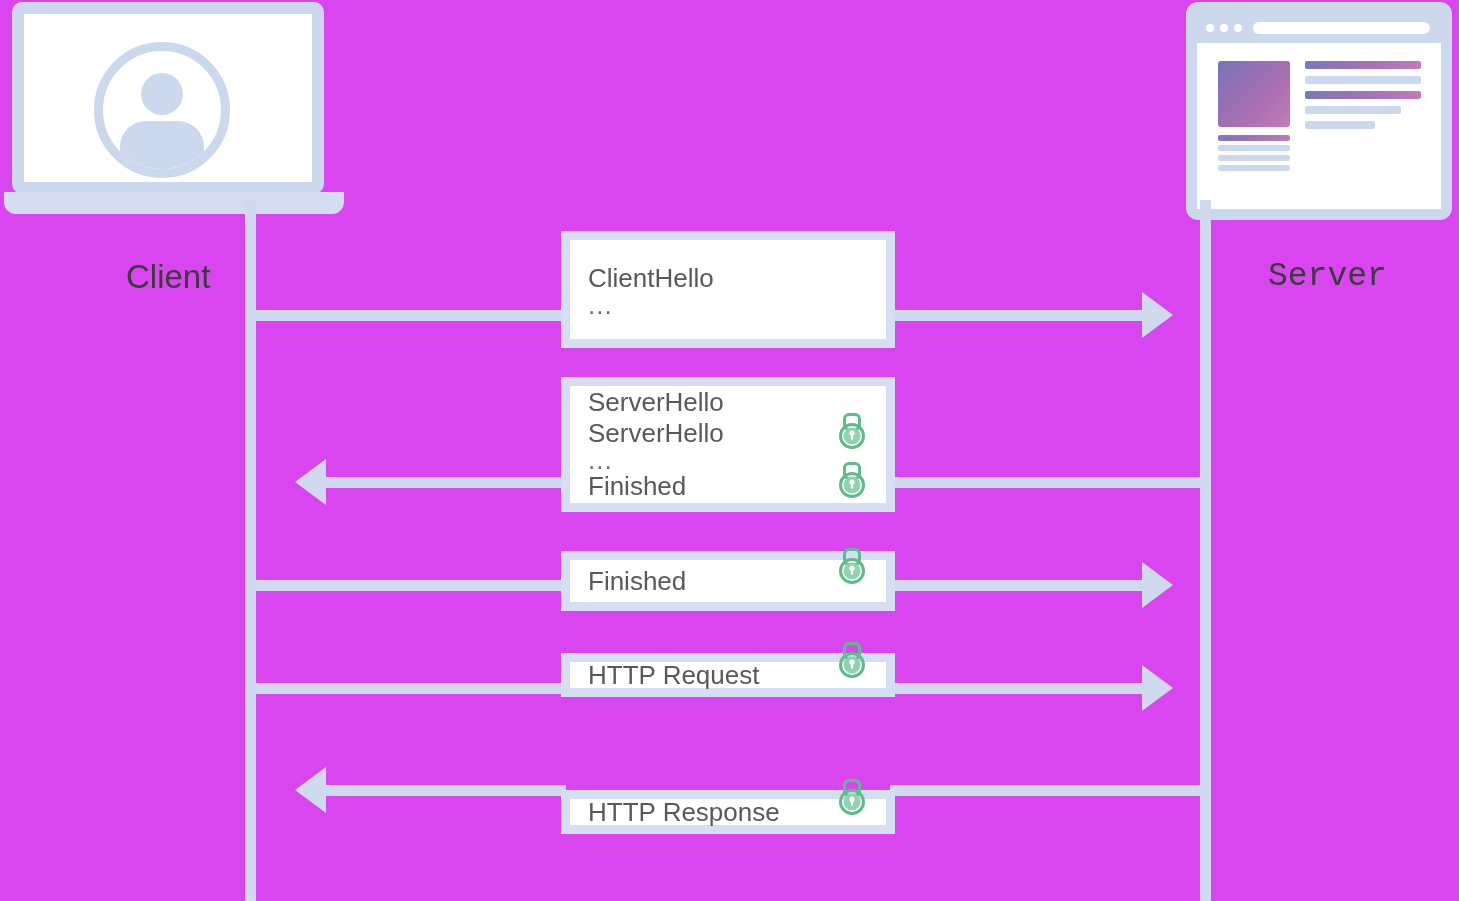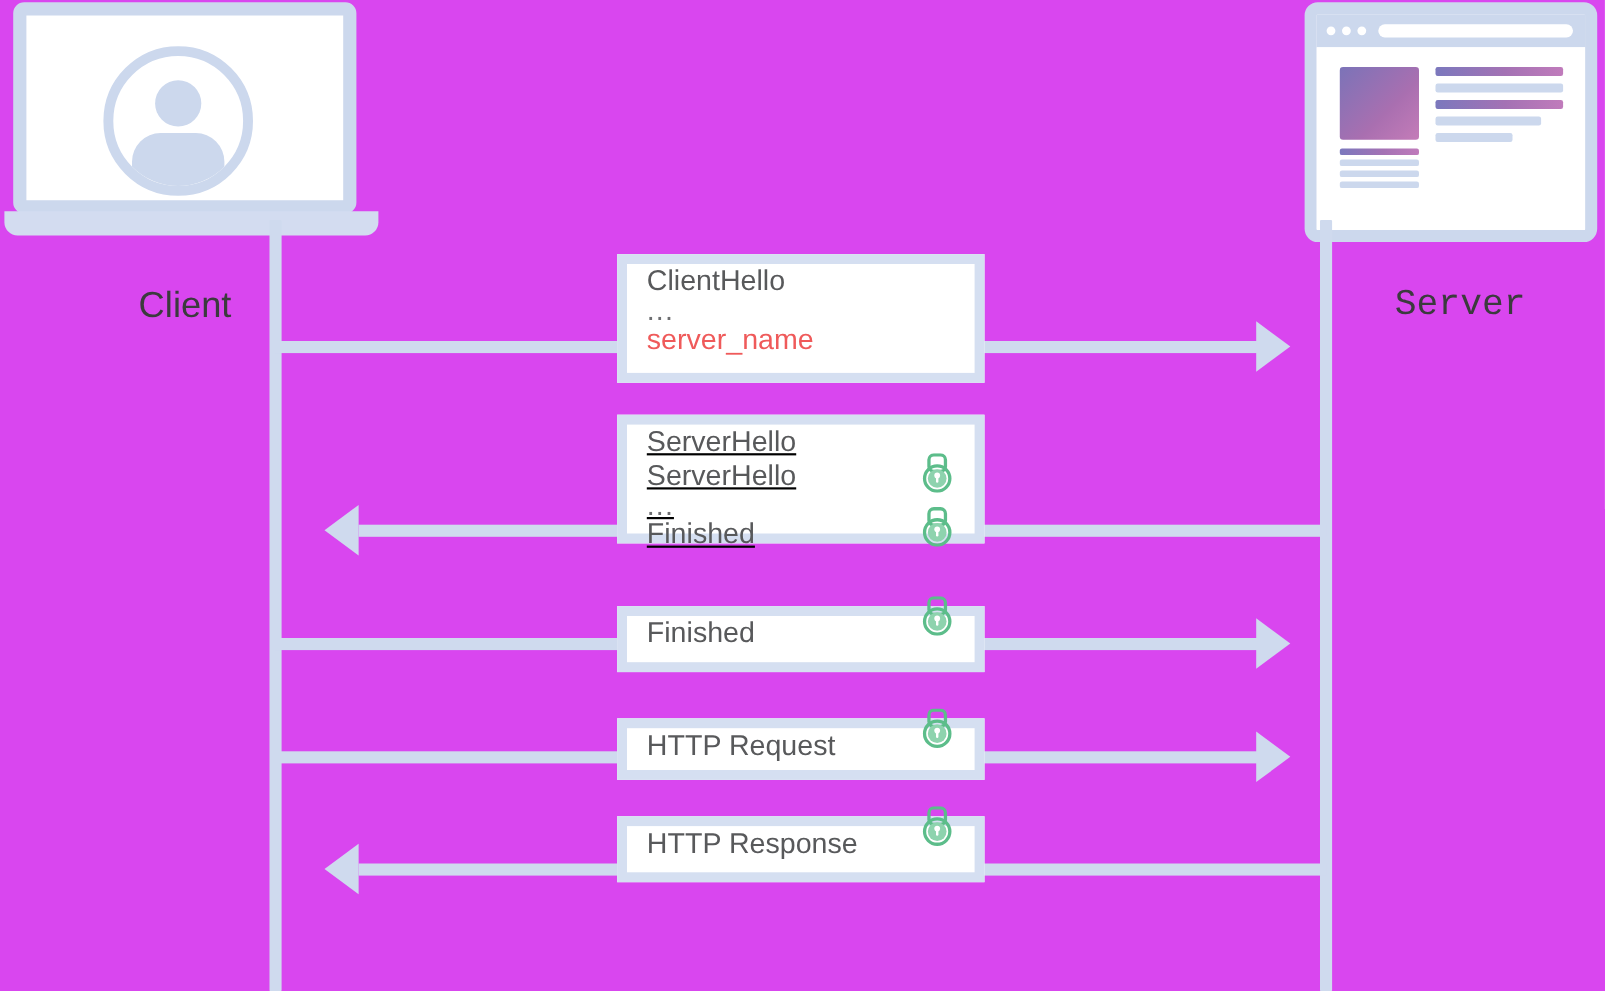--- a/index.html
+++ b/index.html
@@ -162,20 +162,21 @@
 
   
   .msg-box {
     position: absolute;
     left: 561px;
     width: 334px;
     box-sizing: border-box;
     background: #ffffff;
     border: 9px solid #d5dff1;
     display: flex;
+    align-items: center;
   }
   .msg-inner {
     position: relative;
     width: 100%;
     padding: 0 18px;
     box-sizing: border-box;
   }
   .msg-line {
     font-size: 26px;
     line-height: 31px;
@@ -268,25 +269,24 @@
   <div class="arrow-head right" style="left:1142px; top:665px;"></div>
 
   <div class="arrow-line" style="left:326px; top:785px; width:240px;"></div>
   <div class="arrow-line" style="left:890px; top:785px; width:316px;"></div>
   <div class="arrow-head left" style="left:295px; top:767px;"></div>
 
   <div class="msg-box" style="top:231px; height:117px;">
     <div class="msg-inner">
       <div class="msg-line">ClientHello</div>
       <div class="msg-line ellipsis">...</div>
-      <div class="msg-line highlight">server_name</div>
-    </div>
-  </div>
-
-  <div class="msg-box" style="top:377px; height:117px;text-decoration:underline;">
+    </div>
+  </div>
+
+  <div class="msg-box" style="top:377px; height:135px;">
     <div class="msg-inner">
       <div class="msg-line">ServerHello</div>
       <div class="msg-line">ServerHello</div>
       <div class="msg-line ellipsis">...</div>
       <div class="msg-line">Finished</div>
       <span class="lock-icon" style="right:18px; top:26px;">
         <svg viewBox="0 0 32 36" width="32" height="36" aria-hidden="true">
           <rect x="8.5" y="1.5" width="15" height="15" rx="4.5" ry="4.5" fill="none" stroke="#5cbd8a" stroke-width="3"></rect>
           <circle cx="16" cy="23" r="11.5" fill="none" stroke="#5cbd8a" stroke-width="3"></circle>
           <circle cx="16" cy="23" r="8.5" fill="#8ed3ae"></circle>
@@ -314,36 +314,36 @@
           <rect x="8.5" y="1.5" width="15" height="15" rx="4.5" ry="4.5" fill="none" stroke="#5cbd8a" stroke-width="3"></rect>
           <circle cx="16" cy="23" r="11.5" fill="none" stroke="#5cbd8a" stroke-width="3"></circle>
           <circle cx="16" cy="23" r="8.5" fill="#8ed3ae"></circle>
           <circle cx="16" cy="20.2" r="2.6" fill="#ffffff"></circle>
           <rect x="14.9" y="21.4" width="2.2" height="5.4" rx="1.1" fill="#ffffff"></rect>
         </svg>
       </span>
     </div>
   </div>
 
-  <div class="msg-box" style="top:653px; height:56px;">
+  <div class="msg-box" style="top:653px; height:44px;">
     <div class="msg-inner">
       <div class="msg-line">HTTP Request</div>
       <span class="lock-icon" style="right:18px; top:-18px;">
         <svg viewBox="0 0 32 36" width="32" height="36" aria-hidden="true">
           <rect x="8.5" y="1.5" width="15" height="15" rx="4.5" ry="4.5" fill="none" stroke="#5cbd8a" stroke-width="3"></rect>
           <circle cx="16" cy="23" r="11.5" fill="none" stroke="#5cbd8a" stroke-width="3"></circle>
           <circle cx="16" cy="23" r="8.5" fill="#8ed3ae"></circle>
           <circle cx="16" cy="20.2" r="2.6" fill="#ffffff"></circle>
           <rect x="14.9" y="21.4" width="2.2" height="5.4" rx="1.1" fill="#ffffff"></rect>
         </svg>
       </span>
     </div>
   </div>
 
-  <div class="msg-box" style="top:742px; height:60px;">
+  <div class="msg-box" style="top:790px; height:44px;">
     <div class="msg-inner">
       <div class="msg-line">HTTP Response</div>
       <span class="lock-icon" style="right:18px; top:-18px;">
         <svg viewBox="0 0 32 36" width="32" height="36" aria-hidden="true">
           <rect x="8.5" y="1.5" width="15" height="15" rx="4.5" ry="4.5" fill="none" stroke="#5cbd8a" stroke-width="3"></rect>
           <circle cx="16" cy="23" r="11.5" fill="none" stroke="#5cbd8a" stroke-width="3"></circle>
           <circle cx="16" cy="23" r="8.5" fill="#8ed3ae"></circle>
           <circle cx="16" cy="20.2" r="2.6" fill="#ffffff"></circle>
           <rect x="14.9" y="21.4" width="2.2" height="5.4" rx="1.1" fill="#ffffff"></rect>
         </svg>

